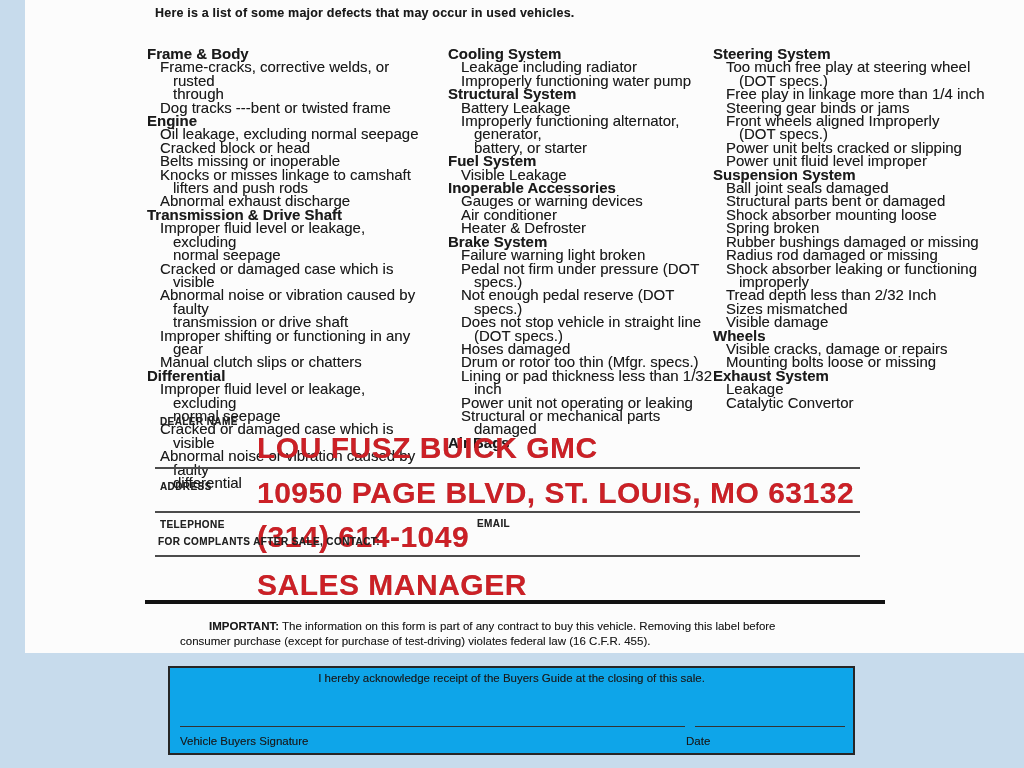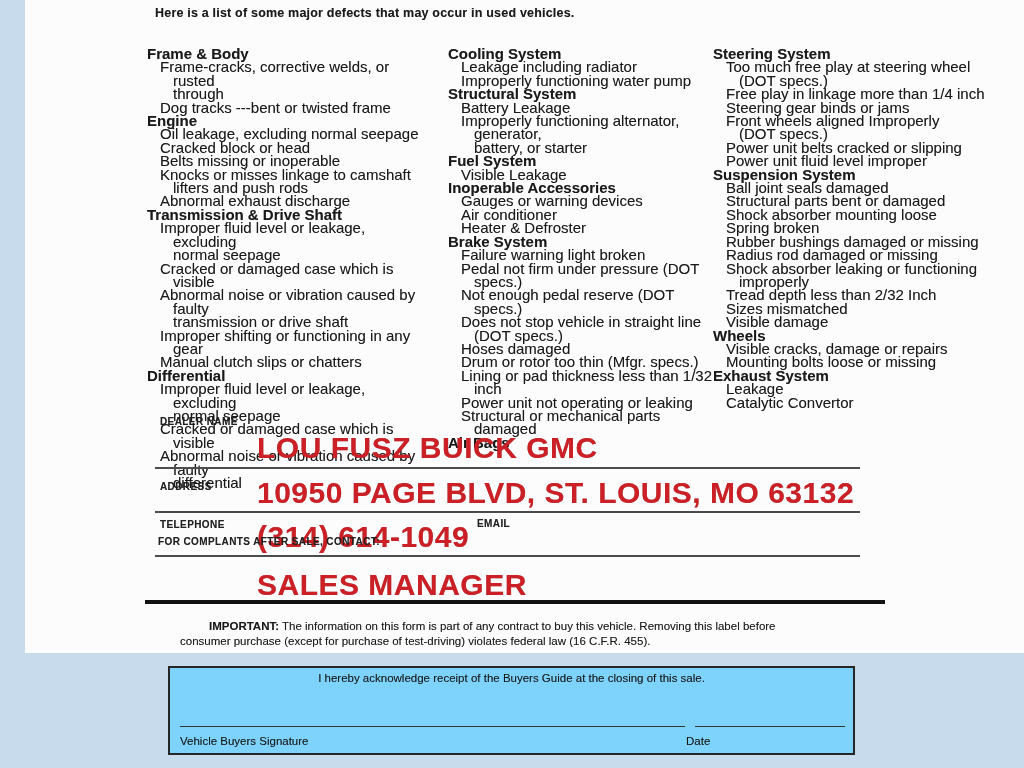--- a/index.html
+++ b/index.html
@@ -51,21 +51,21 @@
   .thick-bar{position:absolute;background:#121212;}
 
   .important{
     position:absolute;left:155px;top:619px;width:680px;
     font-size:11.5px;line-height:15px;white-space:pre-wrap;
   }
   .important b{font-weight:bold;padding-left:29px;}
 
   .ack-box{
     position:absolute;left:168px;top:666px;width:687px;height:89px;
-    border:2px solid #262626;background:#7dd3fc;box-sizing:border-box;
+    border:2px solid #262626;background:#0ea5e9;box-sizing:border-box;
   }
   .ack-text{
     position:absolute;left:0;right:0;top:4px;text-align:center;
     font-size:11.5px;
   }
   .sig-line{position:absolute;left:10px;bottom:26px;width:505px;border-top:1.5px solid #333;}
   .date-line{position:absolute;left:525px;bottom:26px;width:150px;border-top:1.5px solid #333;}
   .sig-label{position:absolute;left:10px;bottom:6px;font-size:11.5px;}
   .date-label{position:absolute;left:516px;bottom:6px;font-size:11.5px;}
 </style>

